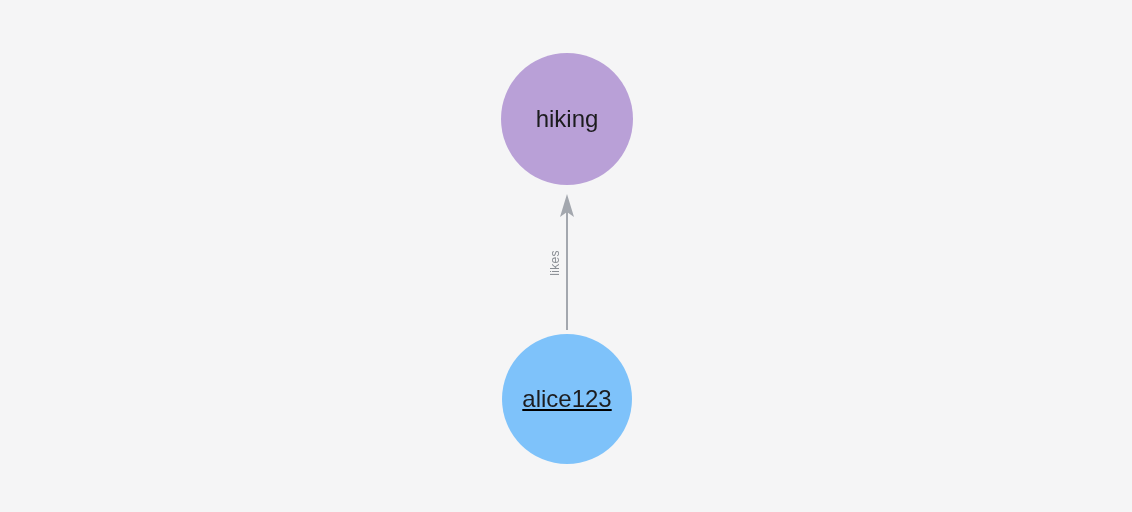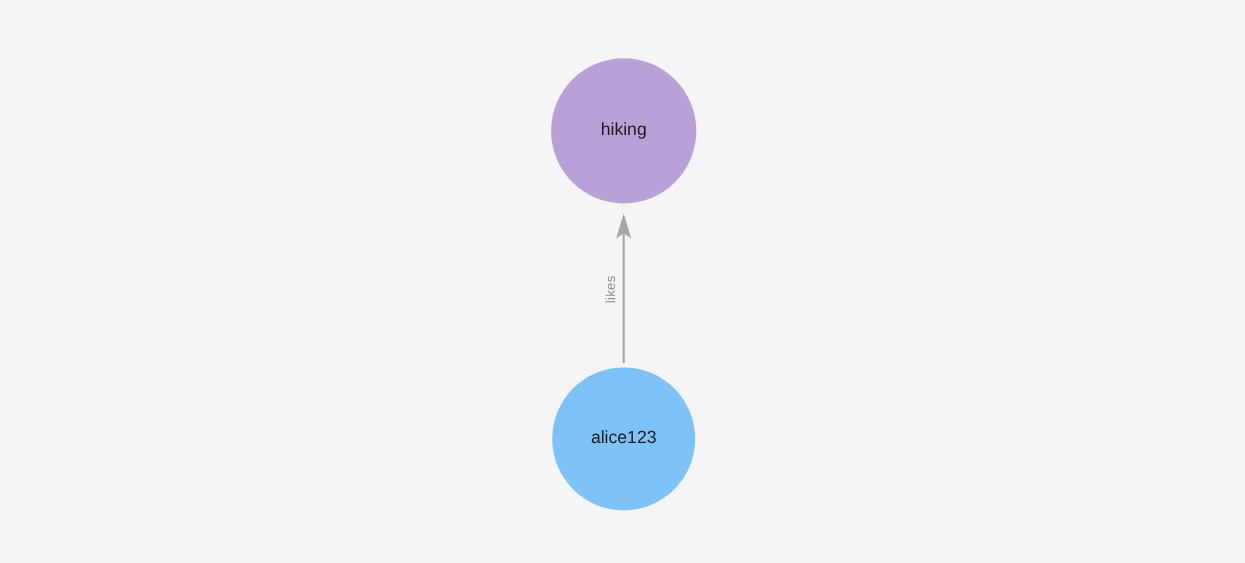--- a/index.html
+++ b/index.html
@@ -44,23 +44,24 @@
     left: 501px;
     top: 53px;
     width: 132px;
     height: 132px;
   }
   .node-alice123 {
     left: 502px;
     top: 334px;
     width: 130px;
     height: 130px;
+    text-decoration: underline;
   }
   .node-label {
-    font-size: 16px;
+    font-size: 24px;
     white-space: nowrap;
     user-select: none;
   }
 </style>
 </head>
 <body>
 
 <div class="canvas" style="background-color: rgb(245, 245, 246);">
 
   <svg class="edge-layer" viewBox="0 0 1132 512" xmlns="http://www.w3.org/2000/svg">

